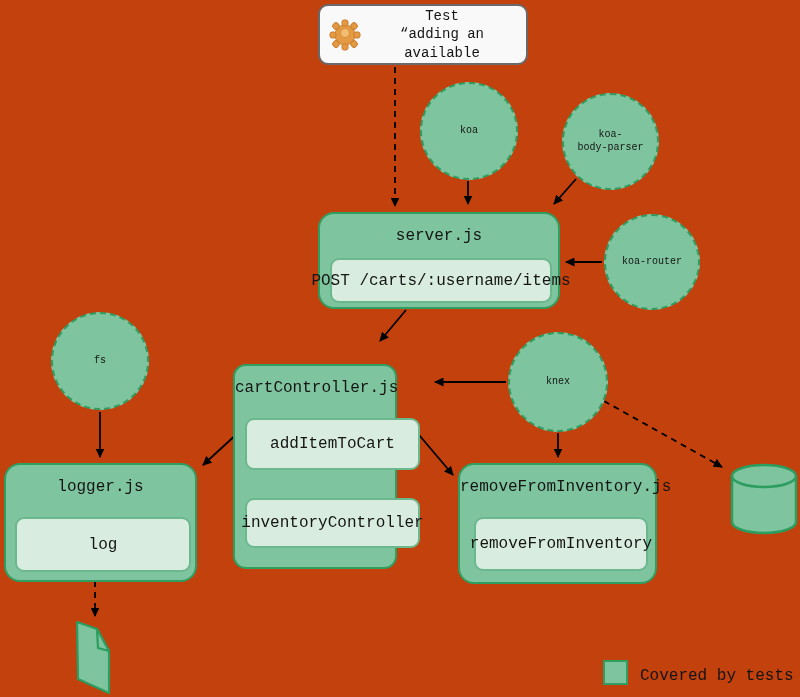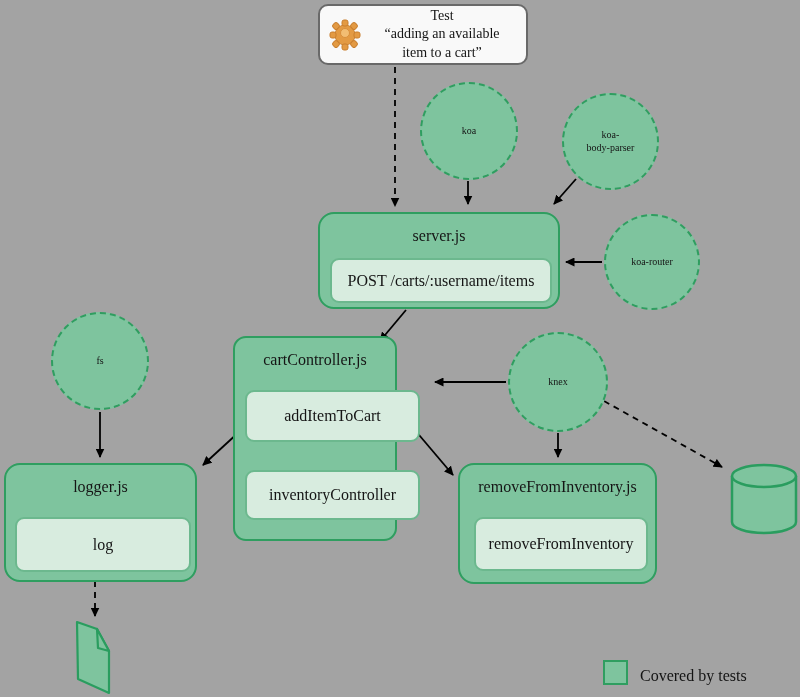--- a/index.html
+++ b/index.html
@@ -1,18 +1,18 @@
 <!DOCTYPE html>
 <html><head>
 <meta charset="utf-8">
 <style>
   html,body{margin:0;padding:0;background:#ffffff;}
   .canvas{
-    position:relative;width:800px;height:697px;background:#a3a3a3;
-    font-family:Liberation Serif, serif;color:#111;overflow:hidden;
+    position:relative;width:800px;height:697px;background:#c2410c;
+    font-family:Liberation Mono, monospace;color:#111;overflow:hidden;
   }
   .abs{position:absolute;box-sizing:border-box;}
   
   .dep-circle{
     background:#7ec49e;border:2px dashed #2f9e60;border-radius:50%;
     display:flex;align-items:center;justify-content:center;text-align:center;
     font-size:10px;line-height:1.25;color:#151515;
   }
   
   .module{
@@ -87,21 +87,20 @@
             <rect x="7" y="25" width="6" height="6" rx="2" transform="rotate(45 10 28)"></rect>
             <rect x="25" y="25" width="6" height="6" rx="2" transform="rotate(45 28 28)"></rect>
           </g>
         </g>
         <circle cx="19" cy="17" r="4.5" fill="#f2bd73" stroke="#d98f3c" stroke-width="1"></circle>
       </svg>
     </div>
     <div class="test-text">
       <div>Test</div>
       <div>“adding an available</div>
-      <div>item to a cart”</div>
     </div>
   </div>
 
   <div class="abs dep-circle" style="left:420px;top:82px;width:98px;height:98px;">
     <span>koa</span>
   </div>
 
   <div class="abs dep-circle" style="left:562px;top:93px;width:97px;height:97px;">
     <span>
       <span>koa-</span><br>
@@ -119,21 +118,21 @@
 
   <div class="abs dep-circle" style="left:508px;top:332px;width:100px;height:100px;">
     <span>knex</span>
   </div>
 
   <div class="abs module" style="left:318px;top:212px;width:242px;height:97px;">
     <div class="module-title">server.js</div>
     <div class="inner-fn" style="left:10px;top:44px;width:218px;height:41px;">POST /carts/:username/items</div>
   </div>
 
-  <div class="abs module" style="left:233px;top:336px;width:164px;height:205px;border-radius:13px;">
+  <div class="abs module" style="left:233px;top:364px;width:164px;height:205px;border-radius:13px;">
     <div class="module-title">cartController.js</div>
     <div class="inner-fn" style="left:10px;top:52px;width:171px;height:48px;">addItemToCart</div>
     <div class="inner-fn" style="left:10px;top:132px;width:171px;height:46px;">inventoryController</div>
   </div>
 
   <div class="abs module" style="left:4px;top:463px;width:193px;height:119px;">
     <div class="module-title">logger.js</div>
     <div class="inner-fn" style="left:9px;top:52px;width:172px;height:51px;">log</div>
   </div>
 

